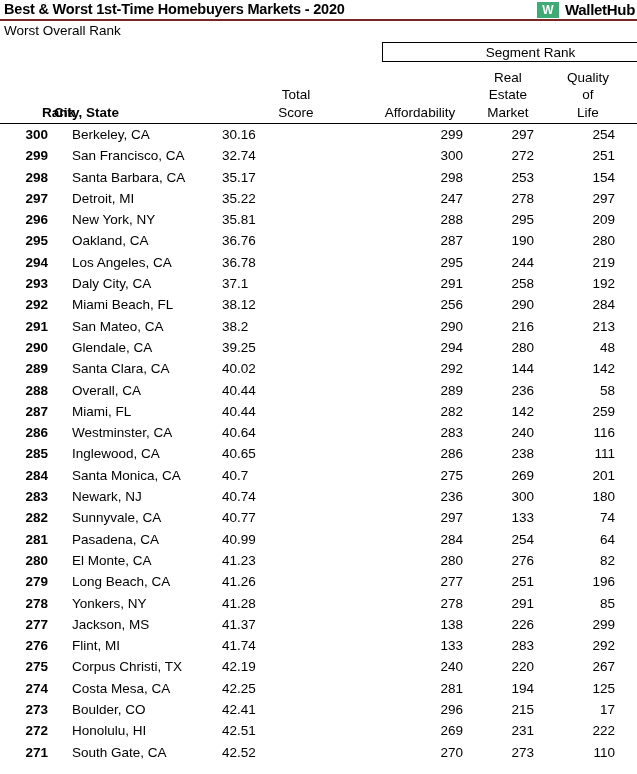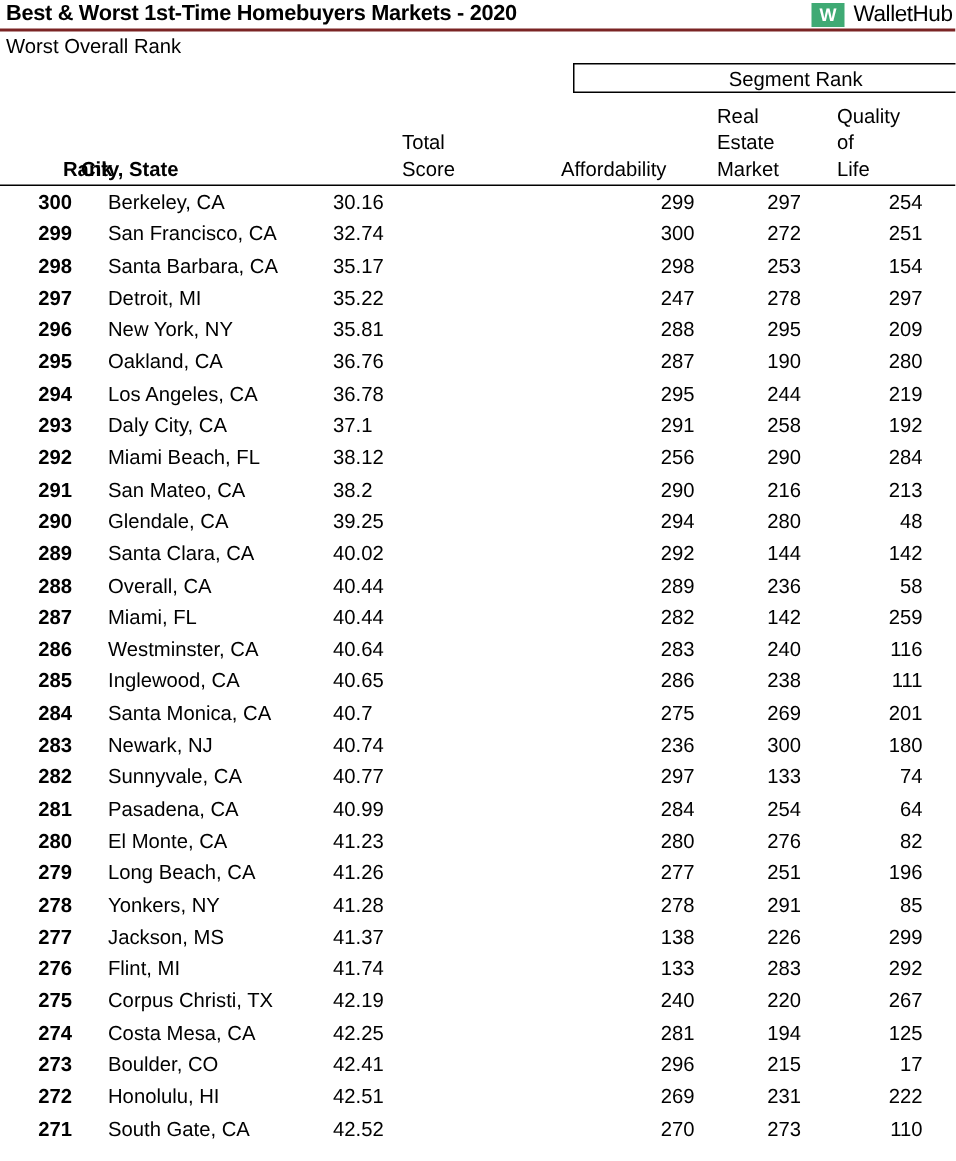--- a/index.html
+++ b/index.html
@@ -46,21 +46,21 @@
     display: flex;
     align-items: center;
     justify-content: center;
     color: #ffffff;
     font-size: 12px;
     font-weight: bold;
     line-height: 1;
   }
   .brand-name {
     font-size: 15px;
-    font-weight: normal;
+    font-weight: bold;
     letter-spacing: -0.3px;
     white-space: nowrap;
   }
   .title-rule {
     position: absolute;
     left: 0;
     right: 0;
     top: 19px;
     height: 2px;
   }
@@ -100,21 +100,21 @@
     position: relative;
     height: 62px;
     border-bottom: 1.5px solid #000000;
     box-sizing: border-box;
   }
   .th {
     position: absolute;
     bottom: 2px;
     font-size: 13.5px;
     line-height: 17.5px;
-    text-align: left;
+    text-align: center;
     white-space: pre-line;
   }
   .th-rank {
     left: 6px;
     width: 42px;
     text-align: left;
     font-weight: bold;
     padding-left: 36px;
   }
   .th-city {

